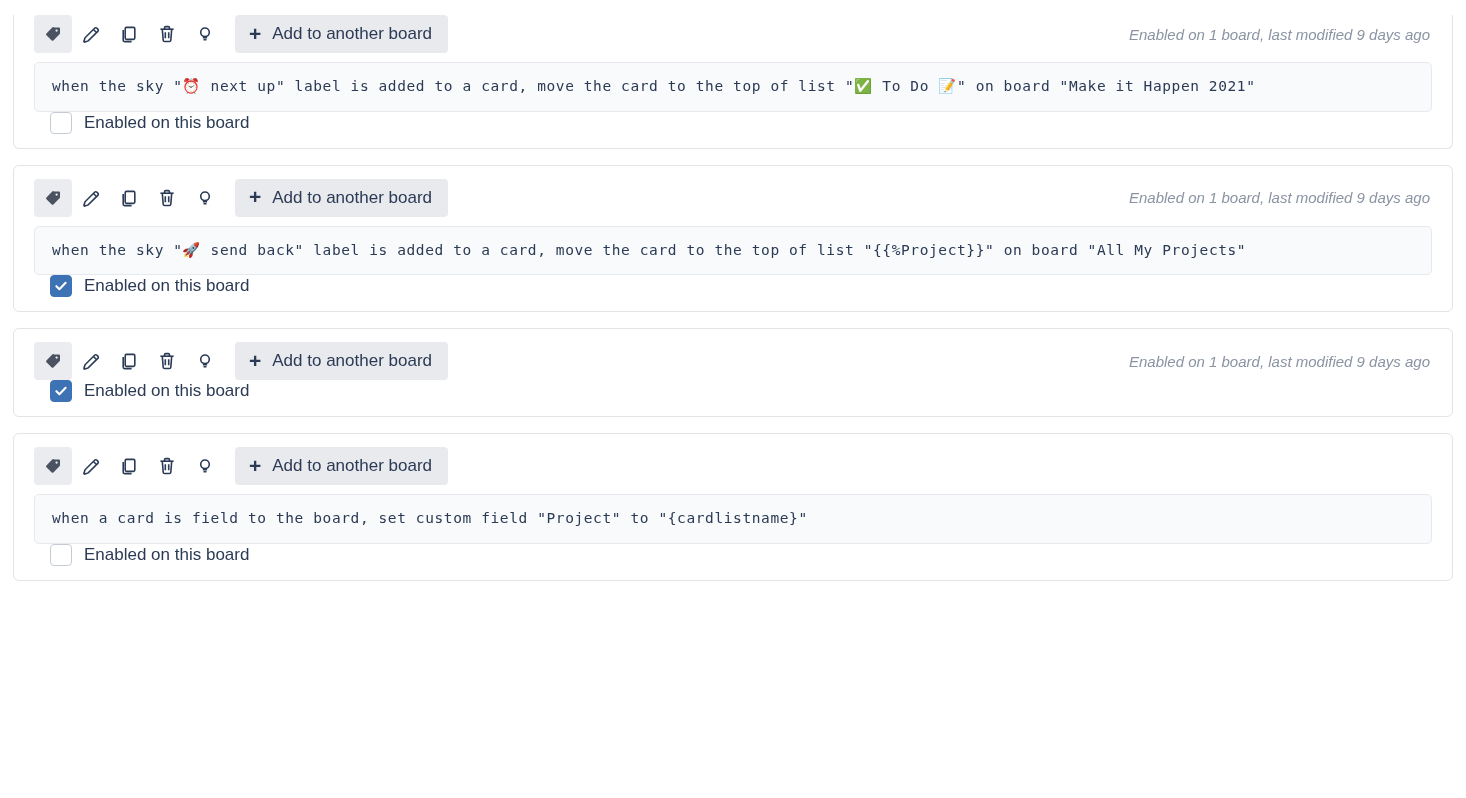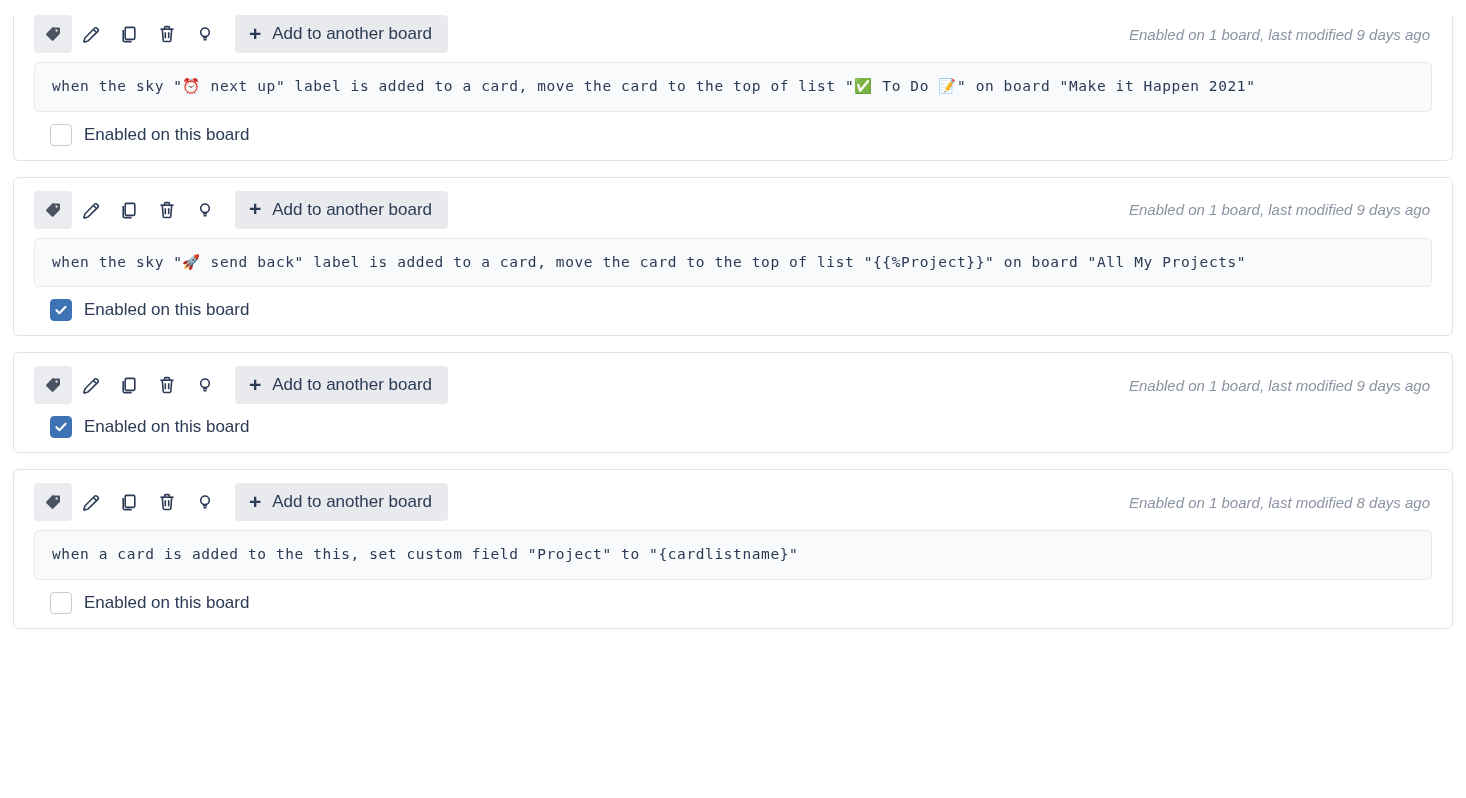--- a/index.html
+++ b/index.html
@@ -104,21 +104,20 @@
     color: #2b3a55;
     line-height: 1.35;
     letter-spacing: 0.6px;
     white-space: nowrap;
     overflow: hidden;
   }
   .enabled-row {
     display: flex;
     align-items: center;
     gap: 12px;
-    margin-top: 12px;
     padding-left: 16px;
   }
   .checkbox {
     width: 22px;
     height: 22px;
     border-radius: 4px;
     border: 1px solid #c5cbd4;
     background: #ffffff;
     flex: 0 0 auto;
     display: flex;
@@ -330,21 +329,20 @@
             <svg width="22" height="22" viewBox="0 0 22 22">
               <circle class="icon-ink" cx="11" cy="9.3" r="4.3"></circle>
               <path class="icon-ink" d="M8.9 14.6h4.2M9.5 16.7h3"></path>
             </svg>
           </button>
           <button class="add-board-btn">
             <span class="plus-glyph">+</span>
             <span>Add to another board</span>
           </button>
         </div>
-        <div class="meta-text">Enabled on 1 board, last modified 8 days ago</div>
-      </div>
-      <div class="rule-box">when a card is added to the this, set custom field "Project" to "{cardlistname}"</div>
+      </div>
+      <div class="rule-box">when a card is field to the board, set custom field "Project" to "{cardlistname}"</div>
       <div class="enabled-row">
         <div class="checkbox"></div>
         <span class="enabled-label">Enabled on this board</span>
       </div>
     </div>
   </div>
 
 </body></html>

